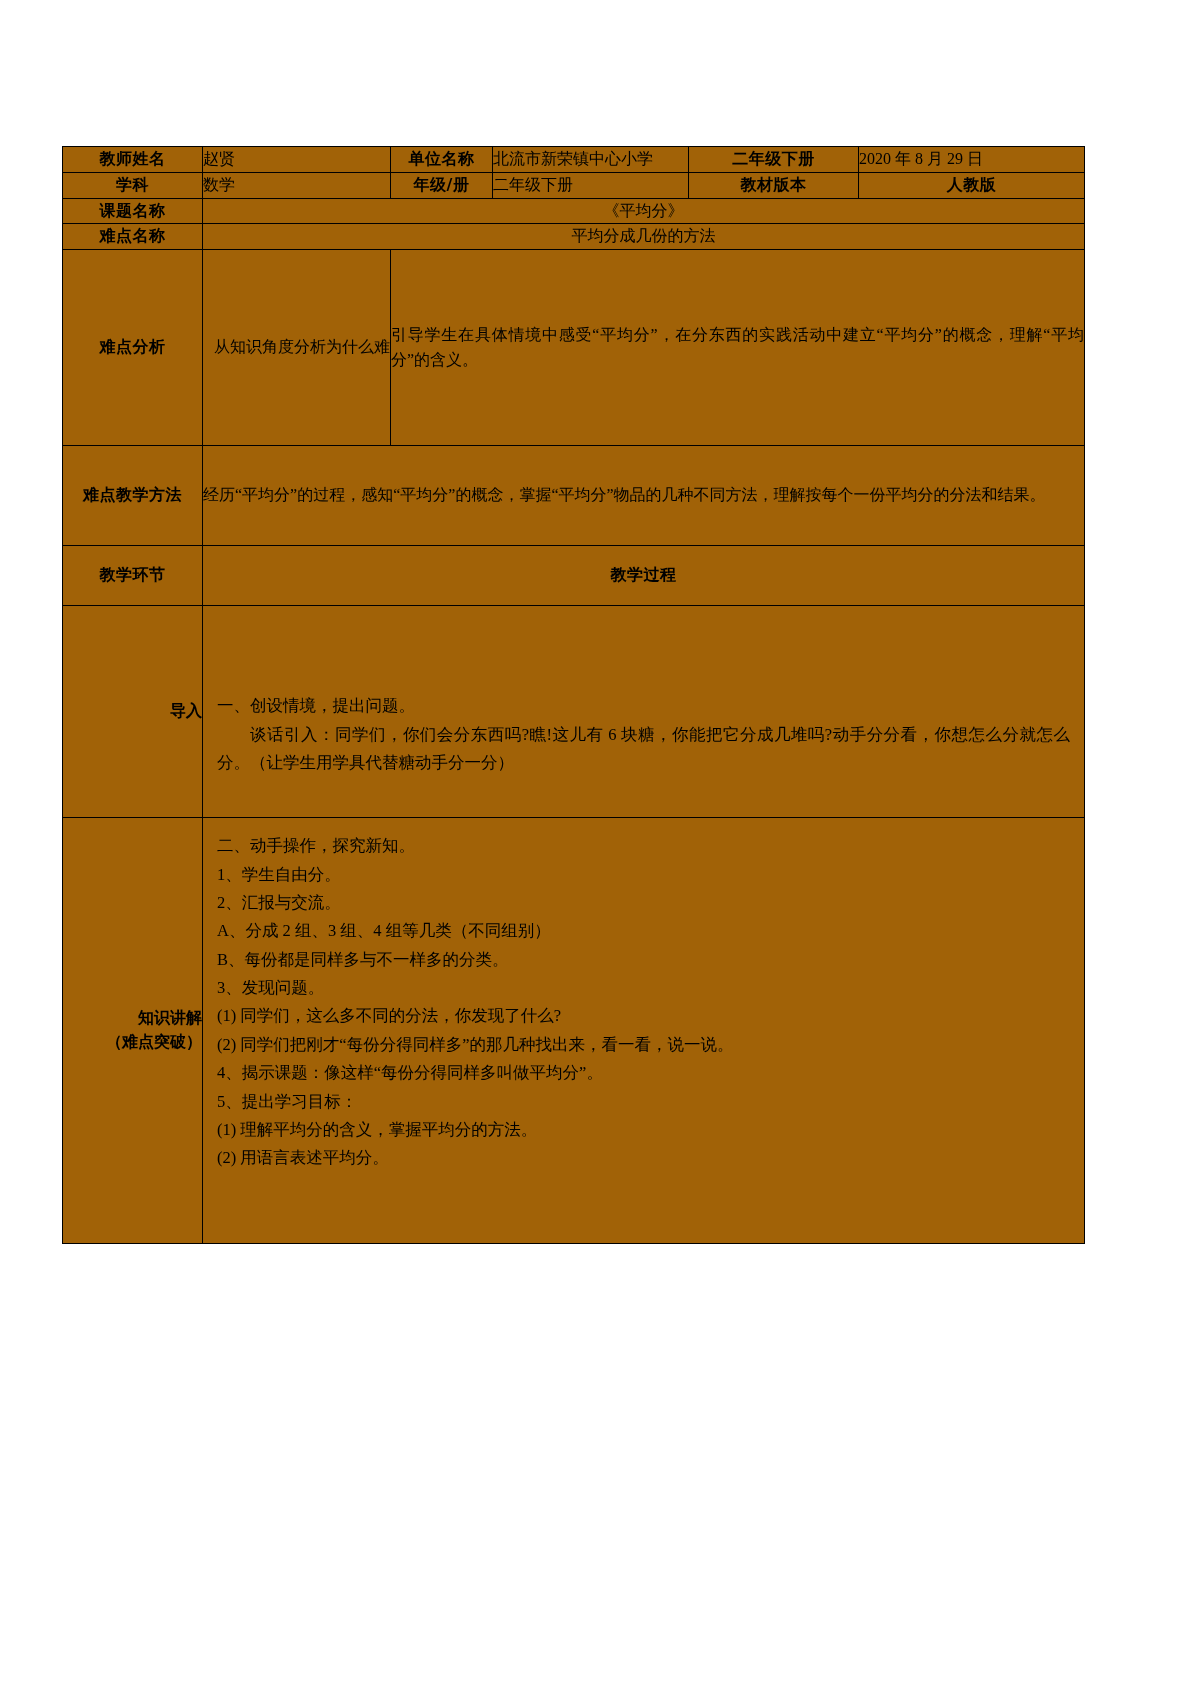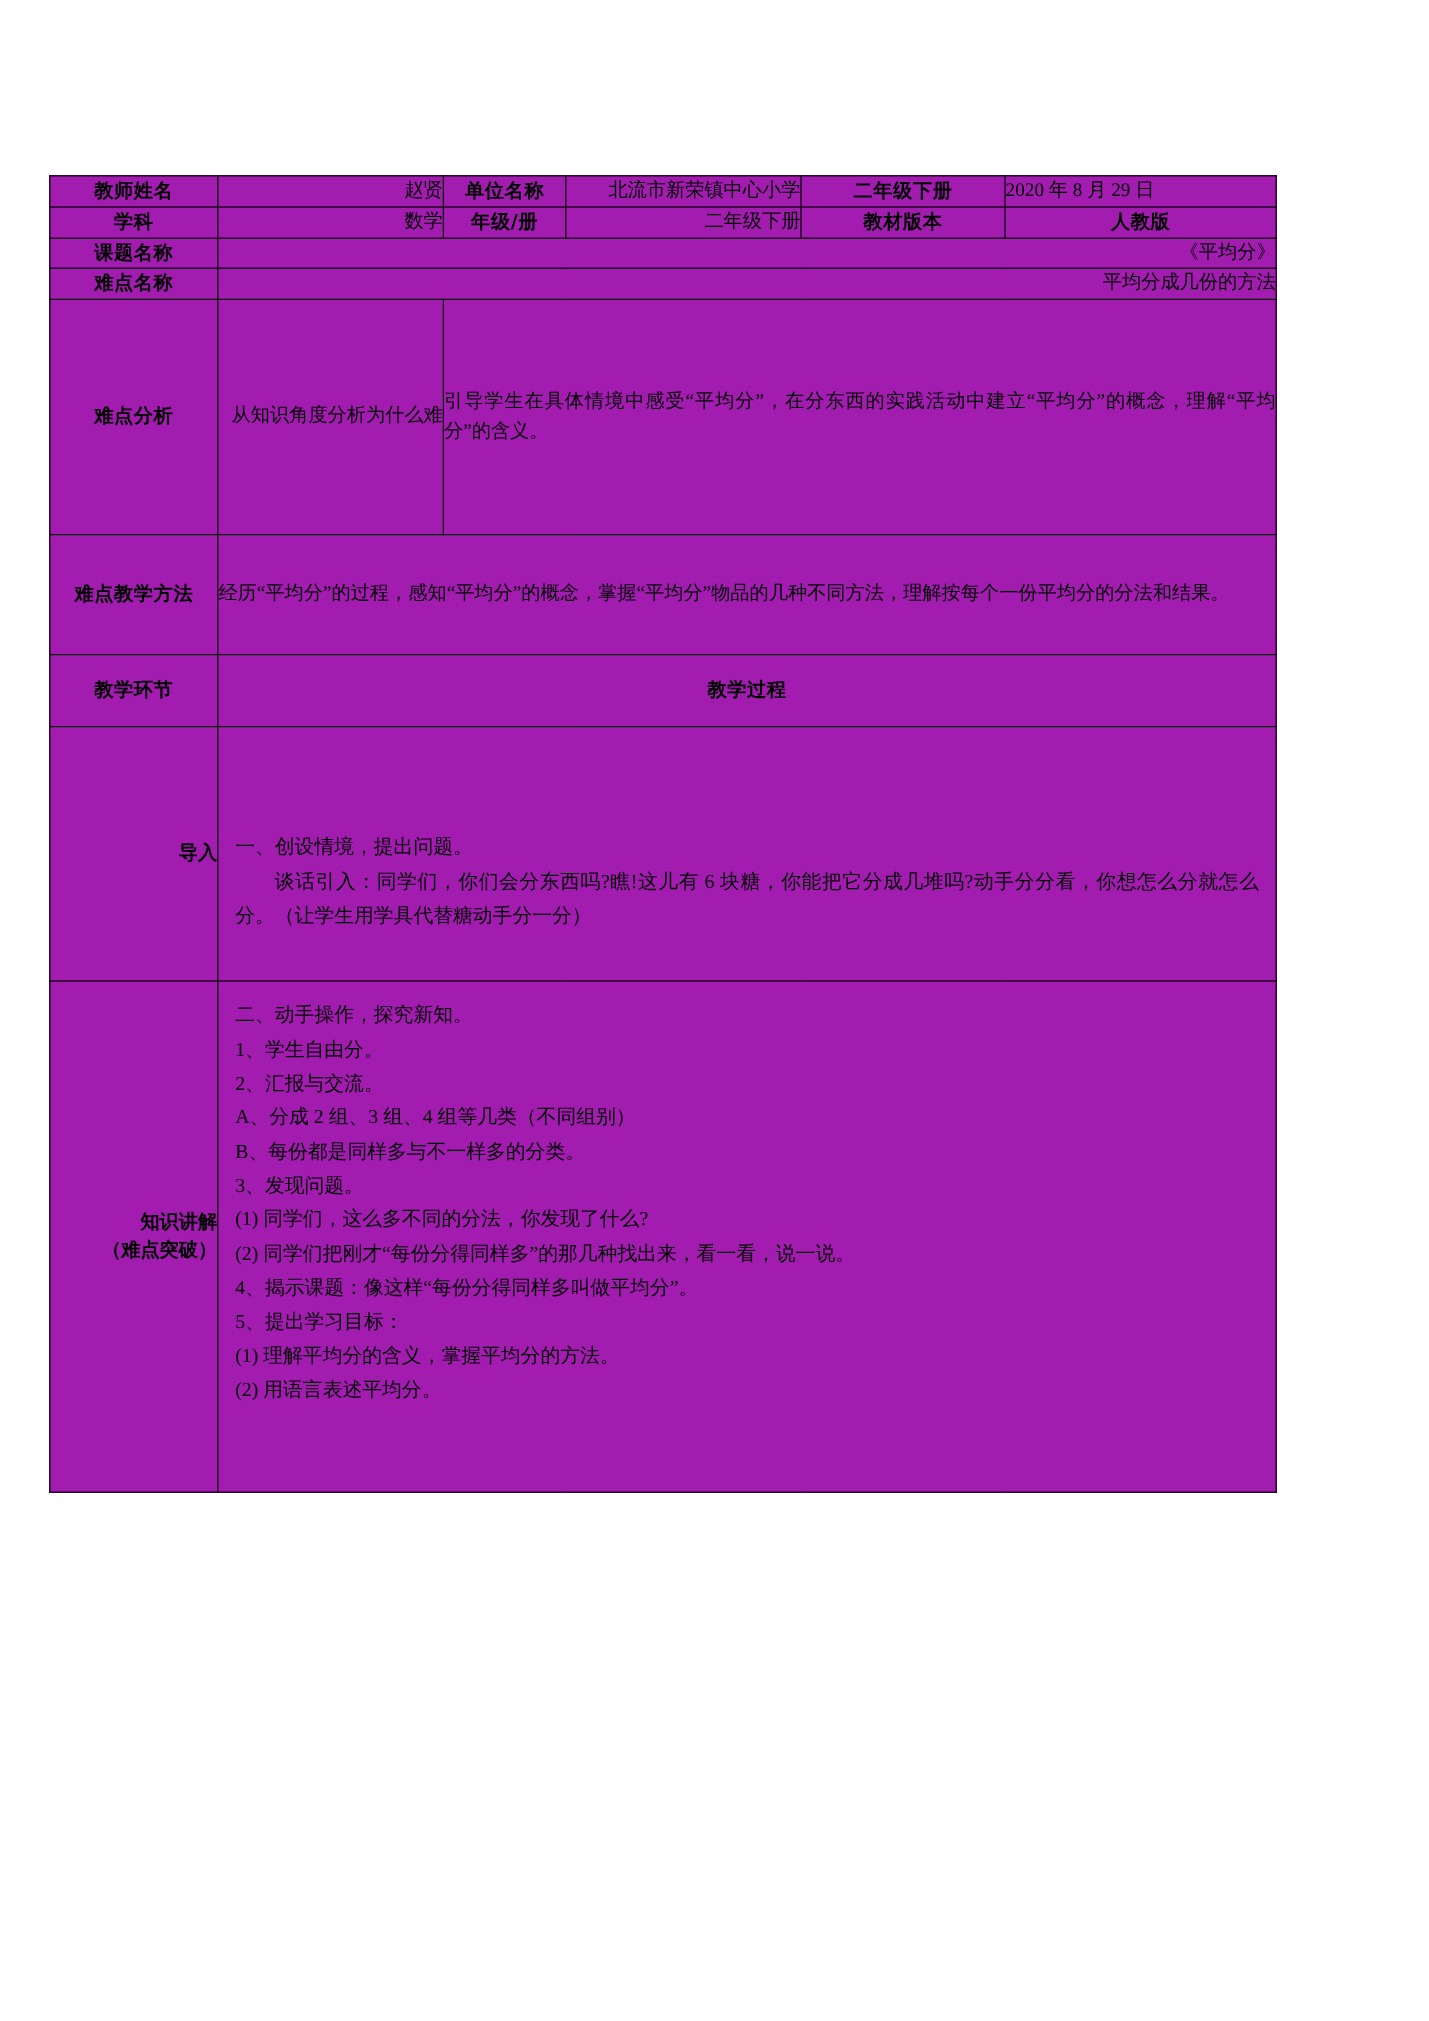--- a/index.html
+++ b/index.html
@@ -27,58 +27,59 @@
     position: absolute;
     left: 41px;
     top: 146px;
     width: 1022px;
     box-sizing: border-box;
   }
   table.lesson {
     border-collapse: collapse;
     width: 1022px;
     table-layout: fixed;
-    background: #a21caf;
+    background: #a16207;
+    margin-left: 21px;
   }
   table.lesson td {
     border: 1px solid #000000;
     padding: 0;
     vertical-align: middle;
     font-size: 16px;
     line-height: 1.55;
   }
   .hd {
     font-family: "DejaVu Sans", "Liberation Sans", sans-serif;
     font-weight: bold;
     text-align: center;
     font-size: 16.5px;
     letter-spacing: 0.5px;
   }
   .ctr {
-    text-align: right;
+    text-align: left;
   }
   .cellpad {
     padding: 8px 10px;
   }
   .body-text {
     text-align: justify;
     text-justify: inter-ideograph;
     font-size: 16.5px;
     line-height: 1.75;
     padding: 10px 12px 10px 12px;
   }
   .value {
     font-size: 16.5px;
   }
   .date-cell {
     font-size: 16.5px;
   }
   .title-val {
     font-size: 16.5px;
-    text-align: right;
+    text-align: center;
   }
   .analysis-left {
     text-align: right;
     font-size: 16.5px;
     line-height: 1.8;
     padding: 8px 14px;
   }
   .proc-block {
     font-size: 16.5px;
     line-height: 1.72;

